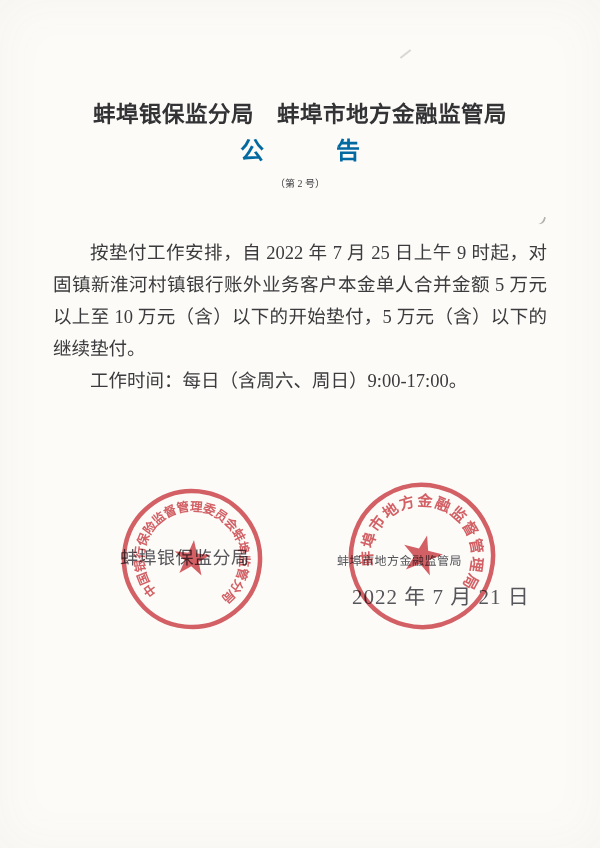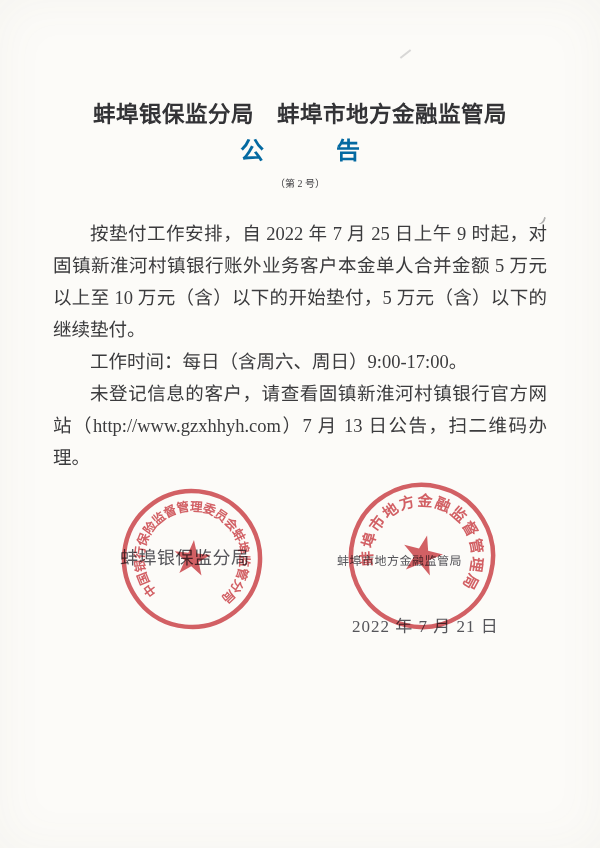--- a/index.html
+++ b/index.html
@@ -33,39 +33,39 @@
     color: #0369a1;
   }
   .issue-no {
     margin-top: 10px;
     text-align: center;
     font-size: 10px;
     line-height: 19px;
     color: #414144;
   }
   .body-text {
-    margin: 25px 53px 0 53px;
+    margin: 44px 53px 0 53px;
     font-size: 18.5px;
     line-height: 32px;
     text-align: justify;
     color: #3b3b3d;
   }
   .body-text p {
     margin: 0;
     text-indent: 2em;
   }
   .sig {
     position: absolute;
     color: #55555a;
     white-space: nowrap;
     z-index: 1;
   }
   .sig-left-name  { left: 120px; top: 543px; font-size: 18px; letter-spacing: 0.5px; }
   .sig-right-name { left: 337px; top: 539px; font-size: 12px; letter-spacing: 0.5px; margin-top: 12px; }
-  .sig-right-date { left: 352px; top: 612px; font-size: 17px; letter-spacing: 1px; }
+  .sig-right-date { left: 352px; top: 580px; font-size: 21px; letter-spacing: 1px; }
   .seal {
     position: absolute;
     z-index: 2;
     mix-blend-mode: multiply;
     opacity: 0.88;
   }
   .seal-left  { left: 117px; top: 484px; width: 150px; height: 150px; }
   .seal-right { left: 344px; top: 478px; width: 156px; height: 156px; }
   .seal text {
     font-family: "Liberation Sans", "DejaVu Sans", sans-serif;
@@ -99,21 +99,20 @@
   <div class="smudge-line"></div>
   <div class="smudge-dot"></div>
 
   <div class="title1">蚌埠银保监分局　蚌埠市地方金融监管局</div>
   <div class="title2">公　　　告</div>
   <div class="issue-no">（第 2 号）</div>
 
   <div class="body-text">
     <p>按垫付工作安排，自 2022 年 7 月 25 日上午 9 时起，对固镇新淮河村镇银行账外业务客户本金单人合并金额 5 万元以上至 10 万元（含）以下的开始垫付，5 万元（含）以下的继续垫付。</p>
     <p>工作时间：每日（含周六、周日）9:00-17:00。</p>
-    <p>未登记信息的客户，请查看固镇新淮河村镇银行官方网站（http://www.gzxhhyh.com）7 月 13 日公告，扫二维码办理。</p>
   </div>
 
   <div class="sig sig-left-name">蚌埠银保监分局</div>
   <div class="sig sig-right-name">蚌埠市地方金融监管局</div>
   <div class="sig sig-right-date">2022 年 7 月 21 日</div>
 
   <svg class="seal seal-left" viewBox="0 0 150 150" aria-hidden="true">
     <defs>
       <path id="ringL" d="M 44.15 111.77 A 48 48 0 1 1 105.85 111.77" fill="none"></path>
     </defs>

